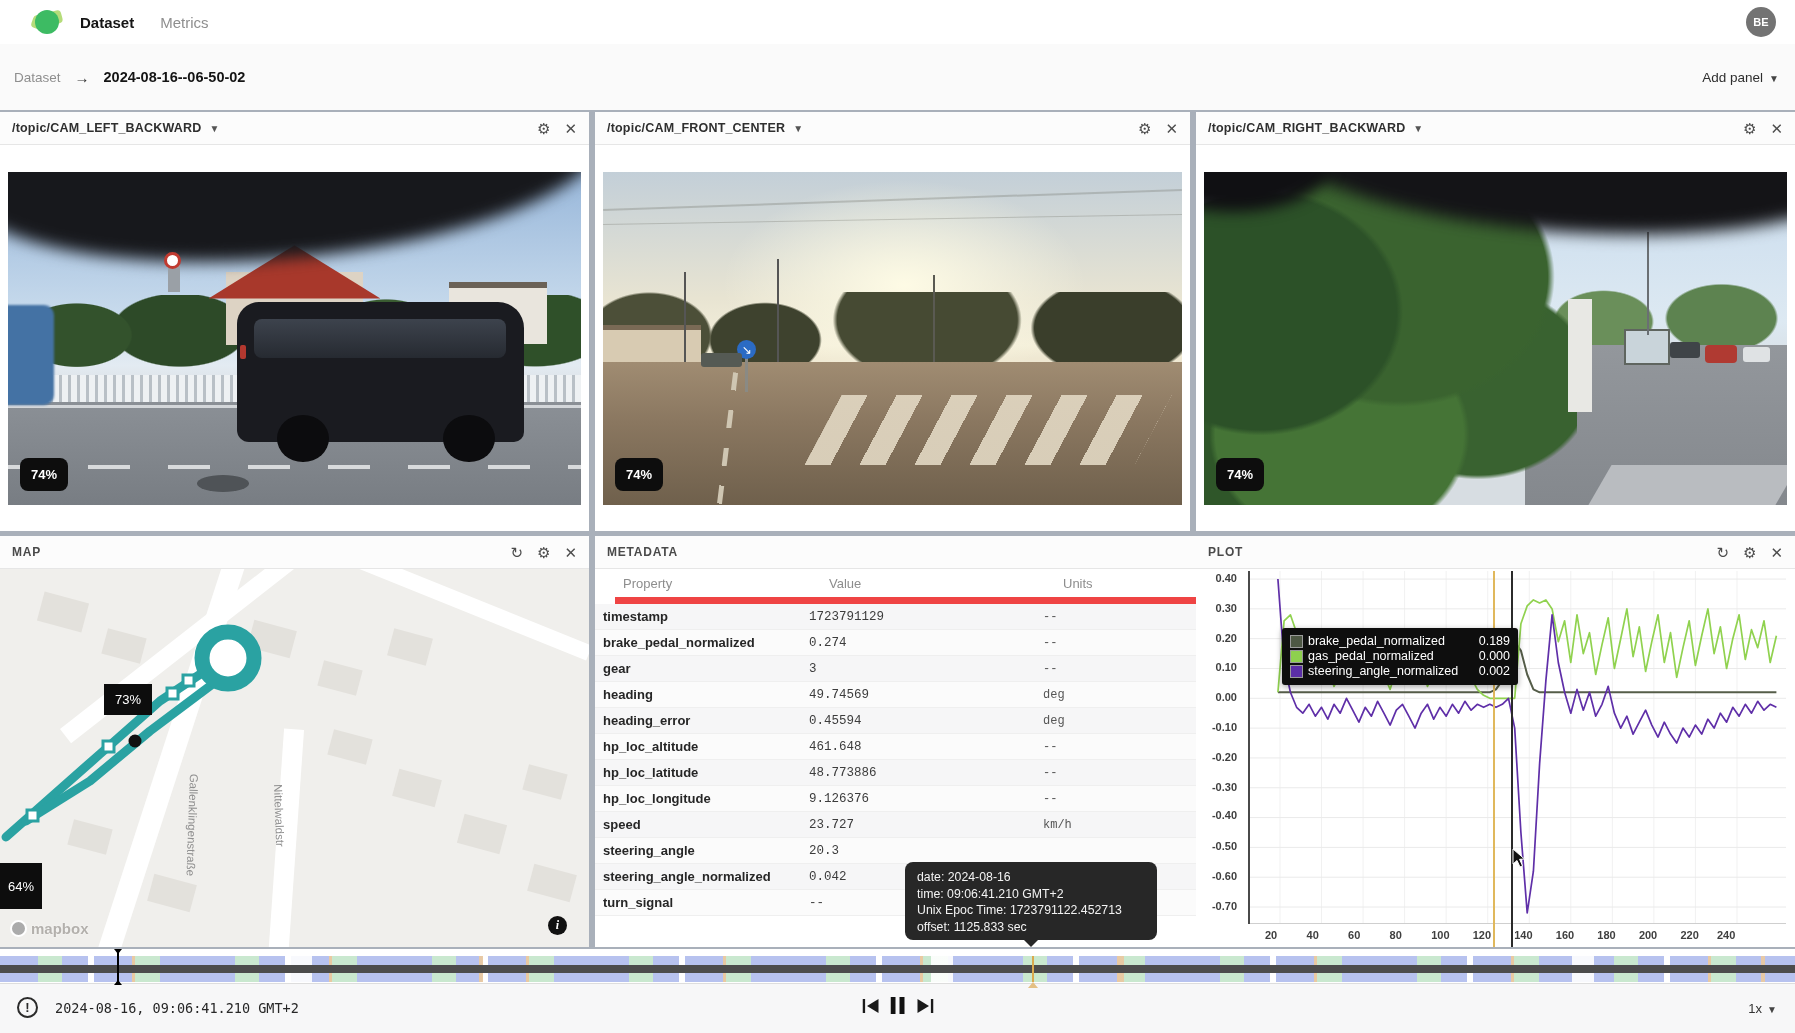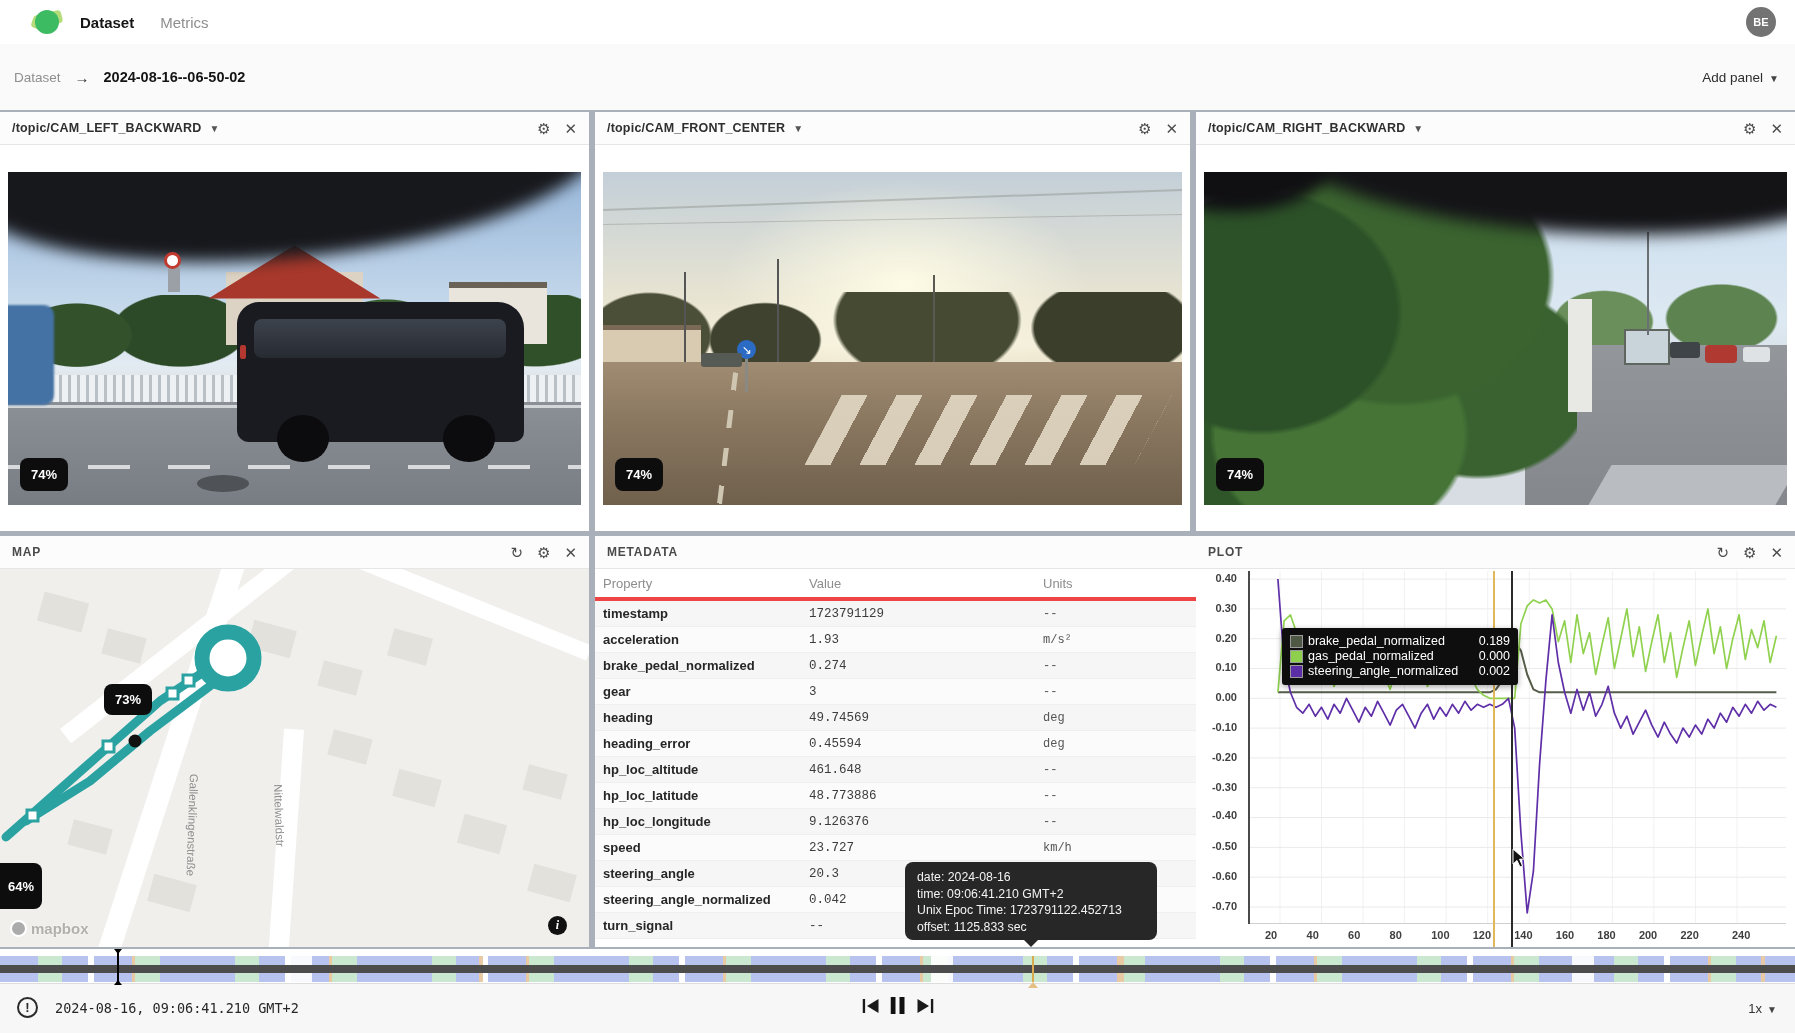--- a/index.html
+++ b/index.html
@@ -38,33 +38,33 @@
   .picons{margin-left:auto;display:flex;gap:14px;}
   .icon-btn{font-size:15px;color:#4d4d4d;cursor:pointer;line-height:1;}
   .pbody{position:absolute;left:0;top:33px;right:0;bottom:0;}
 
   
   .stage{position:absolute;left:8px;right:8px;top:60px;bottom:26px;overflow:hidden;background:#9db6d2;}
   .zoom-badge{position:absolute;left:12px;bottom:14px;background:#0d0d0d;color:#fff;font-size:13px;font-weight:700;
               padding:9px 11px;border-radius:8px;z-index:5;}
 
   
-  .map-badge{position:absolute;background:#0d0d0d;color:#fff;font-size:13px;font-weight:700;border-radius:8px;z-index:6;}
+  .map-badge{position:absolute;background:#0d0d0d;color:#fff;font-size:13px;font-weight:400;border-radius:0;z-index:6;}
   .street{position:absolute;color:#8f8f8f;font-size:11.5px;white-space:nowrap;transform-origin:left top;}
   .bldg{position:absolute;background:#e3e1dc;}
   .road-strip{position:absolute;background:#fff;}
   .mapbox-logo{position:absolute;left:10px;bottom:10px;display:flex;align-items:center;gap:4px;z-index:5;}
   .mapbox-circle{width:17px;height:17px;border-radius:50%;background:#ababab;border:2px solid #fff;box-sizing:border-box;}
   .mapbox-word{font-size:15px;font-weight:800;color:#b3b0ac;text-shadow:0 0 2px #fff;}
   .info-btn{position:absolute;right:22px;bottom:12px;width:19px;height:19px;border-radius:50%;background:#111;color:#fff;
             font-size:12px;font-style:italic;font-weight:700;display:flex;align-items:center;justify-content:center;
             font-family:"Liberation Serif",serif;z-index:5;}
 
   
-  .thead{display:flex;height:28px;align-items:center;font-size:13px;color:#8d8d8d;border-bottom:4px solid #ef4444;}
+  .thead{display:flex;height:28px;align-items:center;font-size:13px;color:#8d8d8d;border-bottom:7px solid #ef4444;margin-left:20px;}
   .mrow{display:flex;height:25px;align-items:center;font-size:13px;border-bottom:1px solid #efefef;}
   .mrow:nth-child(odd){background:#f6f6f7;}
   .mrow:nth-child(even){background:#fbfbfb;}
   .c-prop{width:206px;padding-left:8px;font-weight:700;color:#262626;overflow:hidden;white-space:nowrap;}
   .c-val{width:234px;font-family:"Liberation Mono",monospace;font-size:12.5px;color:#3c3c3c;white-space:nowrap;}
   .c-unit{flex:1;font-family:"Liberation Mono",monospace;font-size:12px;color:#555;}
   .thead .c-prop{font-weight:400;color:#8d8d8d;}
 
   
   .ytick{position:absolute;right:0;width:41px;text-align:right;font-size:11px;font-weight:700;color:#3f3f3f;}
@@ -302,25 +302,20 @@
         <div class="c-val" style="font-family:'Liberation Sans',sans-serif;font-size:13px;color:#8d8d8d;">Value</div>
         <div class="c-unit" style="font-family:'Liberation Sans',sans-serif;font-size:13px;color:#8d8d8d;">Units</div>
       </div>
       <div id="meta-rows">
   <div class="mrow">
     <div class="c-prop">timestamp</div>
     <div class="c-val">1723791129</div>
     <div class="c-unit">--</div>
   </div>
 
-  <div class="mrow">
-    <div class="c-prop">acceleration</div>
-    <div class="c-val">1.93</div>
-    <div class="c-unit">m/s²</div>
-  </div>
 
   <div class="mrow">
     <div class="c-prop">brake_pedal_normalized</div>
     <div class="c-val">0.274</div>
     <div class="c-unit">--</div>
   </div>
 
   <div class="mrow">
     <div class="c-prop">gear</div>
     <div class="c-val">3</div>
@@ -445,21 +440,21 @@
           <div class="xtick" style="left: 58.5336px;">40</div>
           <div class="xtick" style="left: 100.078px;">60</div>
           <div class="xtick" style="left: 141.622px;">80</div>
           <div class="xtick" style="left: 183.167px;">100</div>
           <div class="xtick" style="left: 224.711px;">120</div>
           <div class="xtick" style="left: 266.256px;">140</div>
           <div class="xtick" style="left: 307.8px;">160</div>
           <div class="xtick" style="left: 349.344px;">180</div>
           <div class="xtick" style="left: 390.889px;">200</div>
           <div class="xtick" style="left: 432.433px;">220</div>
-          <div class="xtick" style="left: 484px;">240</div>
+          <div class="xtick" style="left: 469px;">240</div>
         </div>
       <div class="legend">
         <div id="legend-rows">
             <div class="lrow">
               <span class="lswatch" style="background: rgb(78, 88, 68);"></span>
               <span class="lname">brake_pedal_normalized</span>
               <span class="lval">0.189</span>
             </div>
             <div class="lrow">
               <span class="lswatch" style="background: rgb(142, 208, 78);"></span>

